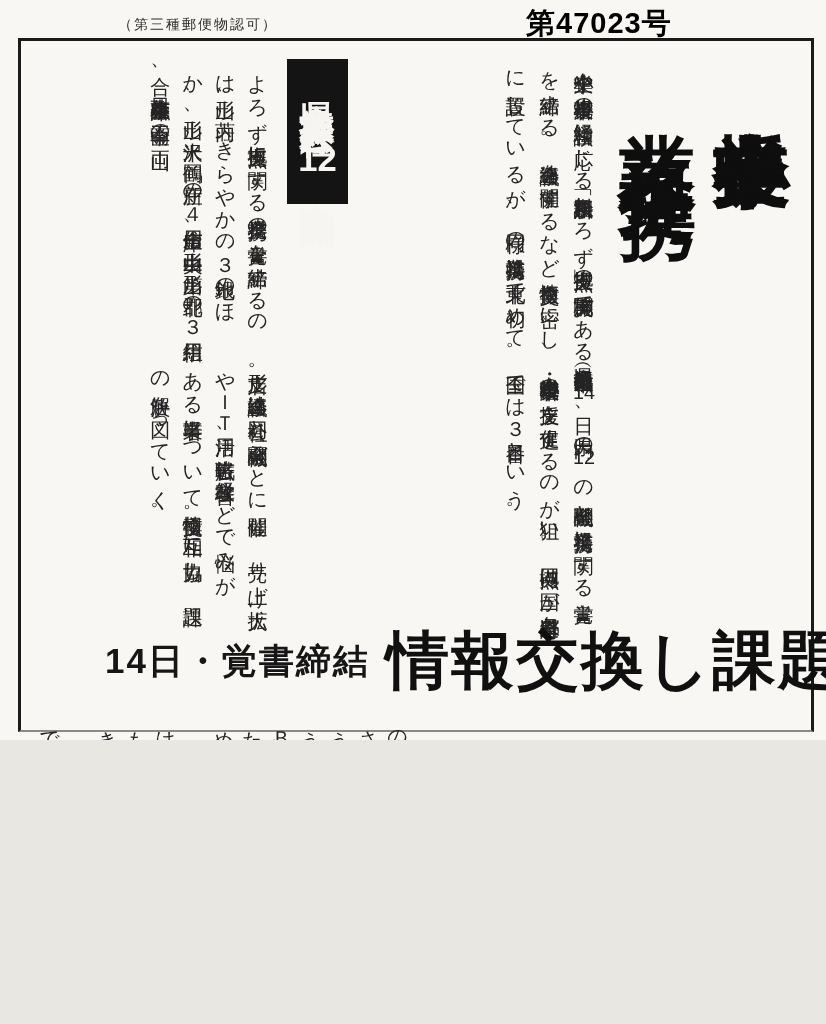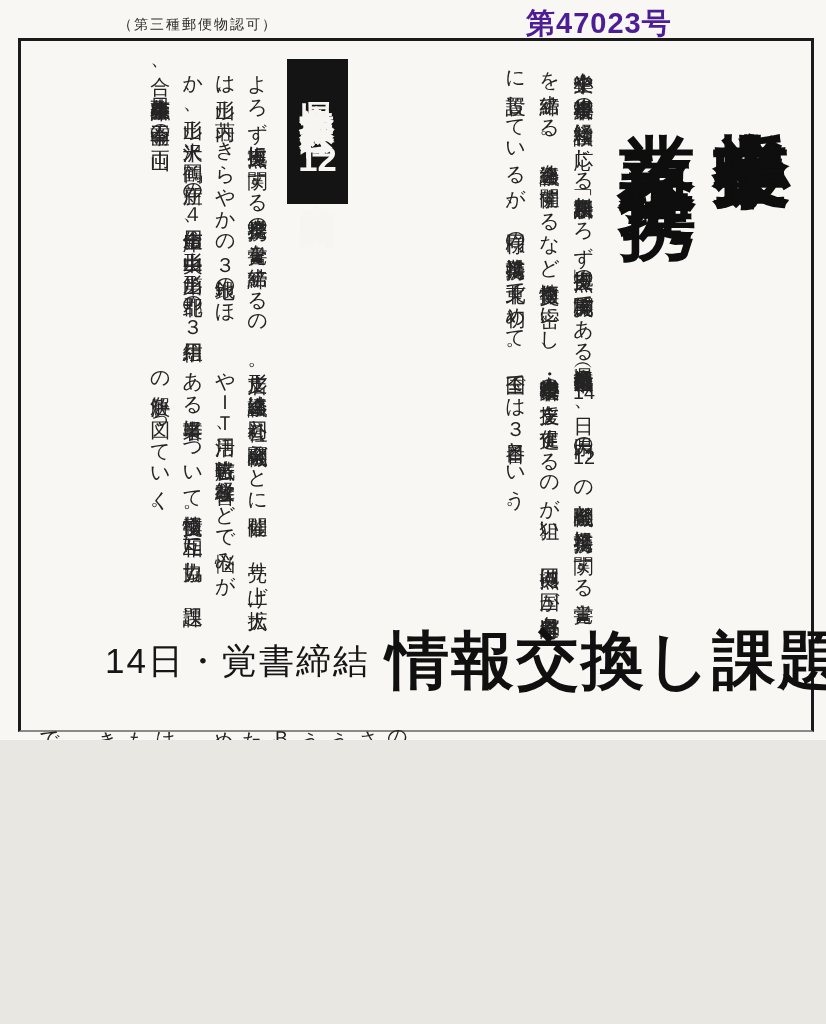--- a/index.html
+++ b/index.html
@@ -2,21 +2,21 @@
 <html><head>
 <meta charset="utf-8">
 <style>
   html,body{margin:0;padding:0;background:#e9e7e2;}
   .page{
     position:relative;width:826px;height:740px;background:#f8f7f3;
     font-family:"Liberation Sans",sans-serif;color:#1e1e1e;overflow:hidden;
   }
   
   .postal{position:absolute;left:118px;top:16px;font-size:14px;letter-spacing:2px;color:#2b2b2b;}
-  .issue{position:absolute;left:526px;top:4px;font-size:29px;font-weight:700;letter-spacing:1px;color:#4c1d95;text-align:center;}
+  .issue{position:absolute;left:526px;top:4px;font-size:29px;font-weight:700;letter-spacing:1px;color:#000000;text-align:center;}
   
   .article-box{
     position:absolute;top:38px;left:18px;right:12px;bottom:8px;
     border:3px solid #1b1b1b;border-bottom:2px solid #8a8a8a;
     padding:16px 12px 4px 14px;box-sizing:border-box;
   }
   .vtext{
     writing-mode:vertical-rl;text-orientation:mixed;
     font-size:20px;line-height:1.62;color:#242424;letter-spacing:0.5px;
   }
@@ -33,21 +33,21 @@
     flex:none;align-self:flex-start;margin:2px 15px 0 13px;
     background:#141414;color:#f6f5f1;
     font-size:35px;font-weight:700;letter-spacing:3.5px;
     padding:14px 13px;line-height:1;
   }
   .left-col{width:234px;flex:none;display:flex;flex-direction:column;gap:16px;padding-top:4px;}
   .band-upper{height:292px;}
   .band-lower{height:260px;}
   
   .section-mid{height:104px;display:flex;align-items:center;}
-  .kicker{margin-left:70px;font-size:35px;font-weight:400;letter-spacing:2px;color:#161616;white-space:nowrap;}
+  .kicker{margin-left:70px;font-size:35px;font-weight:700;letter-spacing:2px;color:#161616;white-space:nowrap;}
   .headline2{
     margin-left:16px;font-family:"Liberation Serif",serif;
     font-size:63px;font-weight:700;letter-spacing:2px;color:#101010;white-space:nowrap;
   }
   
   .section-bottom{height:296px;margin-top:4px;line-height:1.45;}
   .section-bottom p{margin:0;padding:0;}
 </style>
 </head>
 <body>

